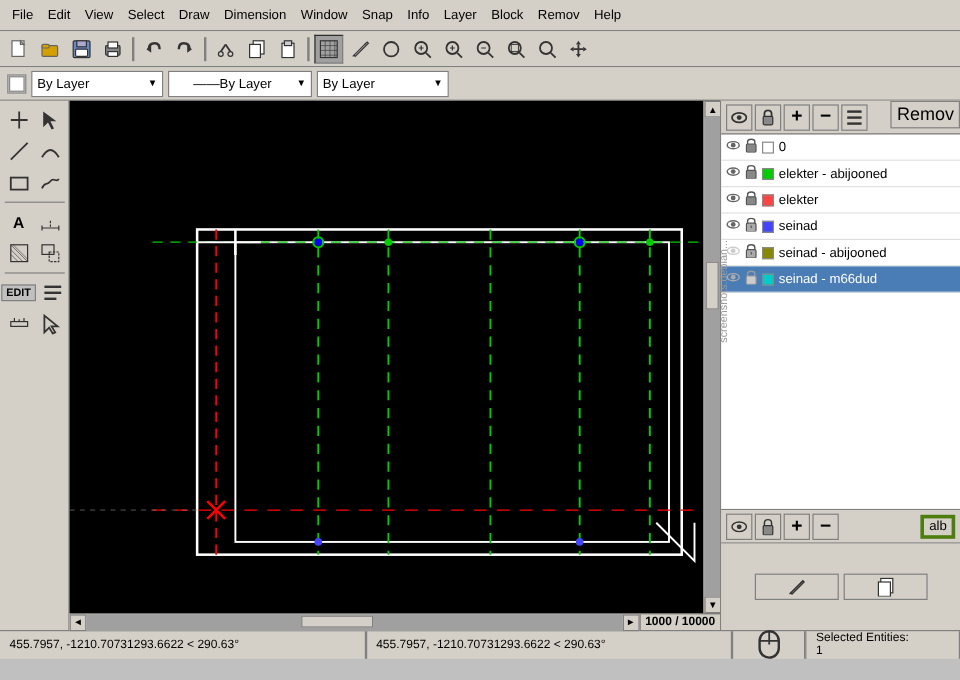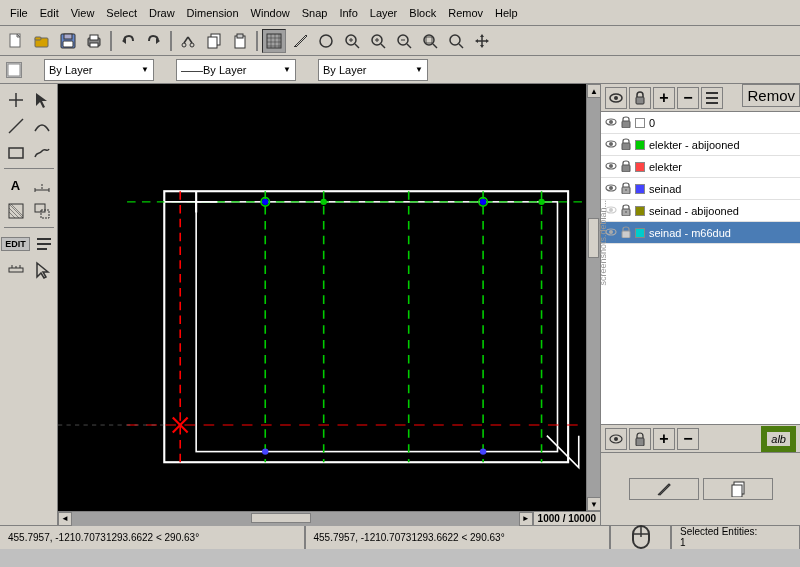--- a/index.html
+++ b/index.html
@@ -35,21 +35,21 @@
     .toolbar-sep { width: 2px; height: 20px; background: #808080; margin: 0 2px; }
 
     
     .layerbar {
       background: #d4d0c8;
       height: 28px;
       display: flex;
       align-items: center;
       border-bottom: 1px solid #808080;
       padding: 2px 6px;
-      gap: 22px;
+      gap: 4px;
     }
 
     
     .left-toolbox {
       width: 58px;
       background: #d4d0c8;
       border-right: 1px solid #808080;
       display: flex;
       flex-direction: column;
       align-items: center;
@@ -412,21 +412,21 @@
   <div style="width:16px;height:16px;background:#ccc;border:1px solid #888;display:flex;align-items:center;justify-content:center;cursor:pointer;">
     <svg width="14" height="14" viewBox="0 0 14 14">
         <rect x="1" y="1" width="12" height="12" fill="white" stroke="#888"></rect>
       </svg>
   </div>
   <div style="display:flex;align-items:center;border:1px solid #808080;background:white;height:22px;min-width:110px;padding:0 4px;cursor:pointer;">
     <span style="font-size:11px;">By Layer</span>
     <span style="margin-left:auto;font-size:8px;">▼</span>
   </div>
   <div style="display:flex;align-items:center;border:1px solid #808080;background:white;height:22px;min-width:120px;padding:0 4px;cursor:pointer;">
-    <span style="font-size:11px;">——By Layer</span>
+    <span style="font-size:11px;margin-left:16px;">——By Layer</span>
     <span style="margin-left:auto;font-size:8px;">▼</span>
   </div>
   <div style="display:flex;align-items:center;border:1px solid #808080;background:white;height:22px;min-width:110px;padding:0 4px;cursor:pointer;">
     <span style="font-size:11px;">By Layer</span>
     <span style="margin-left:auto;font-size:8px;">▼</span>
   </div>
 </div>
 
 <div style="display:flex;height:calc(567px - 26px - 30px - 28px - 24px - 18px);">
 
@@ -733,21 +733,21 @@
             </svg>
         </div>
         <div class="panel-btn">
           <svg width="10" height="14" viewBox="0 0 10 14">
               <rect x="1" y="6" width="8" height="8" rx="1" fill="#888" stroke="#333"></rect>
               <path d="M2 6 V4 Q2 1 5 1 Q8 1 8 4 V6" fill="none" stroke="#333" stroke-width="1.2"></path>
             </svg>
         </div>
         <div class="panel-btn" style="font-size:16px;font-weight:bold;">+</div>
         <div class="panel-btn" style="font-size:16px;font-weight:bold;">−</div>
-        <div style="margin-left:auto;background:#d4d0c8;border:6px solid #4d7c0f;font-size:11px;padding:1px 4px;font-style:italic;">alb</div>
+        <div style="margin-left:auto;background:#d4d0c8;border:3px solid #4d7c0f;font-size:11px;padding:1px 4px;">alb</div>
       </div>
       <div class="props-content">
         <div class="props-btn-row">
           <div class="props-big-btn">
             <svg width="16" height="16" viewBox="0 0 16 16">
                 <polygon points="3,13 2,14 12,4 13,3 14,4 4,14" fill="none" stroke="#333" stroke-width="1.2"></polygon>
                 <line x1="11" y1="5" x2="12" y2="4" stroke="#333"></line>
               </svg>
           </div>
           <div class="props-big-btn">

